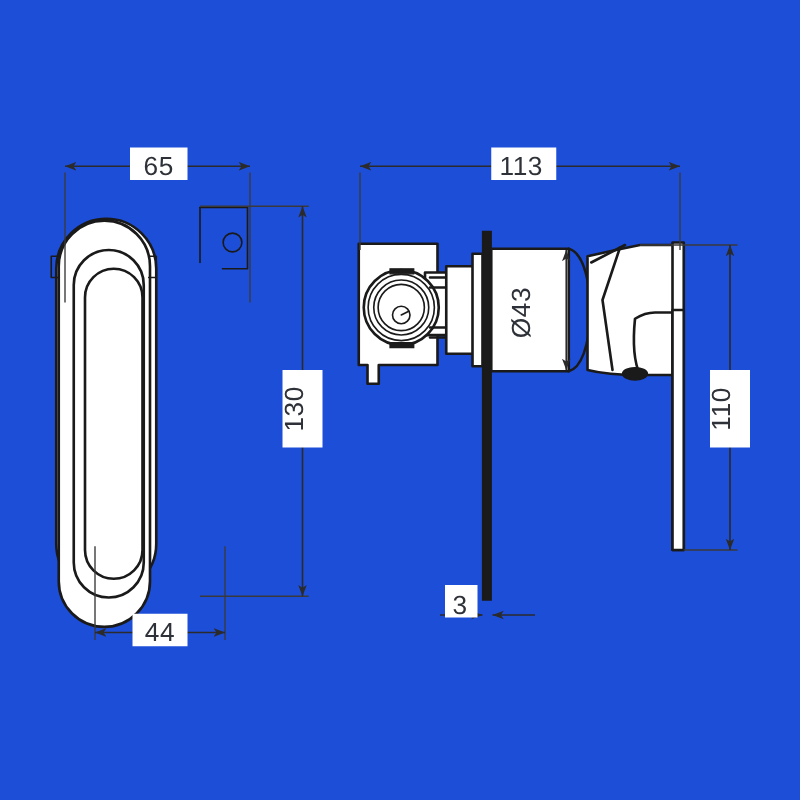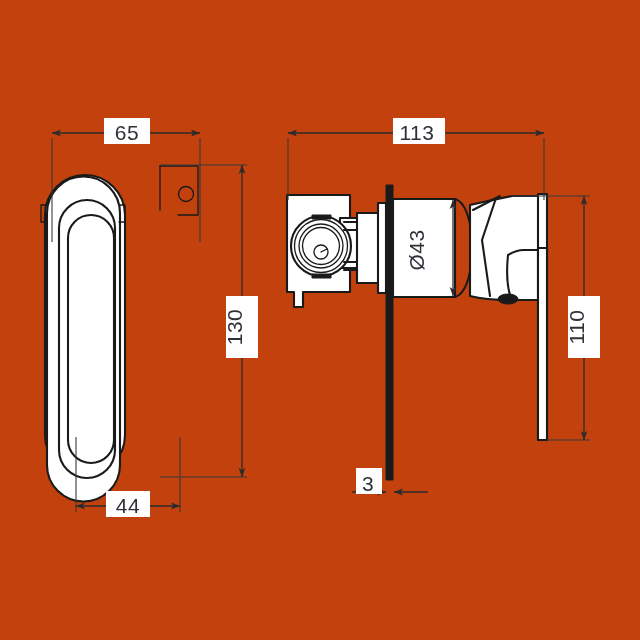--- a/index.html
+++ b/index.html
@@ -4,21 +4,21 @@
 <style>
   html, body {
     margin: 0;
     padding: 0;
     background: #ffffff;
   }
   #canvas {
     position: relative;
     width: 640px;
     height: 640px;
-    background: #c2410c;
+    background: #1d4ed8;
     overflow: hidden;
     font-family: "Liberation Sans", sans-serif;
   }
   #drawing {
     position: absolute;
     left: 0;
     top: 0;
     width: 640px;
     height: 640px;
   }

